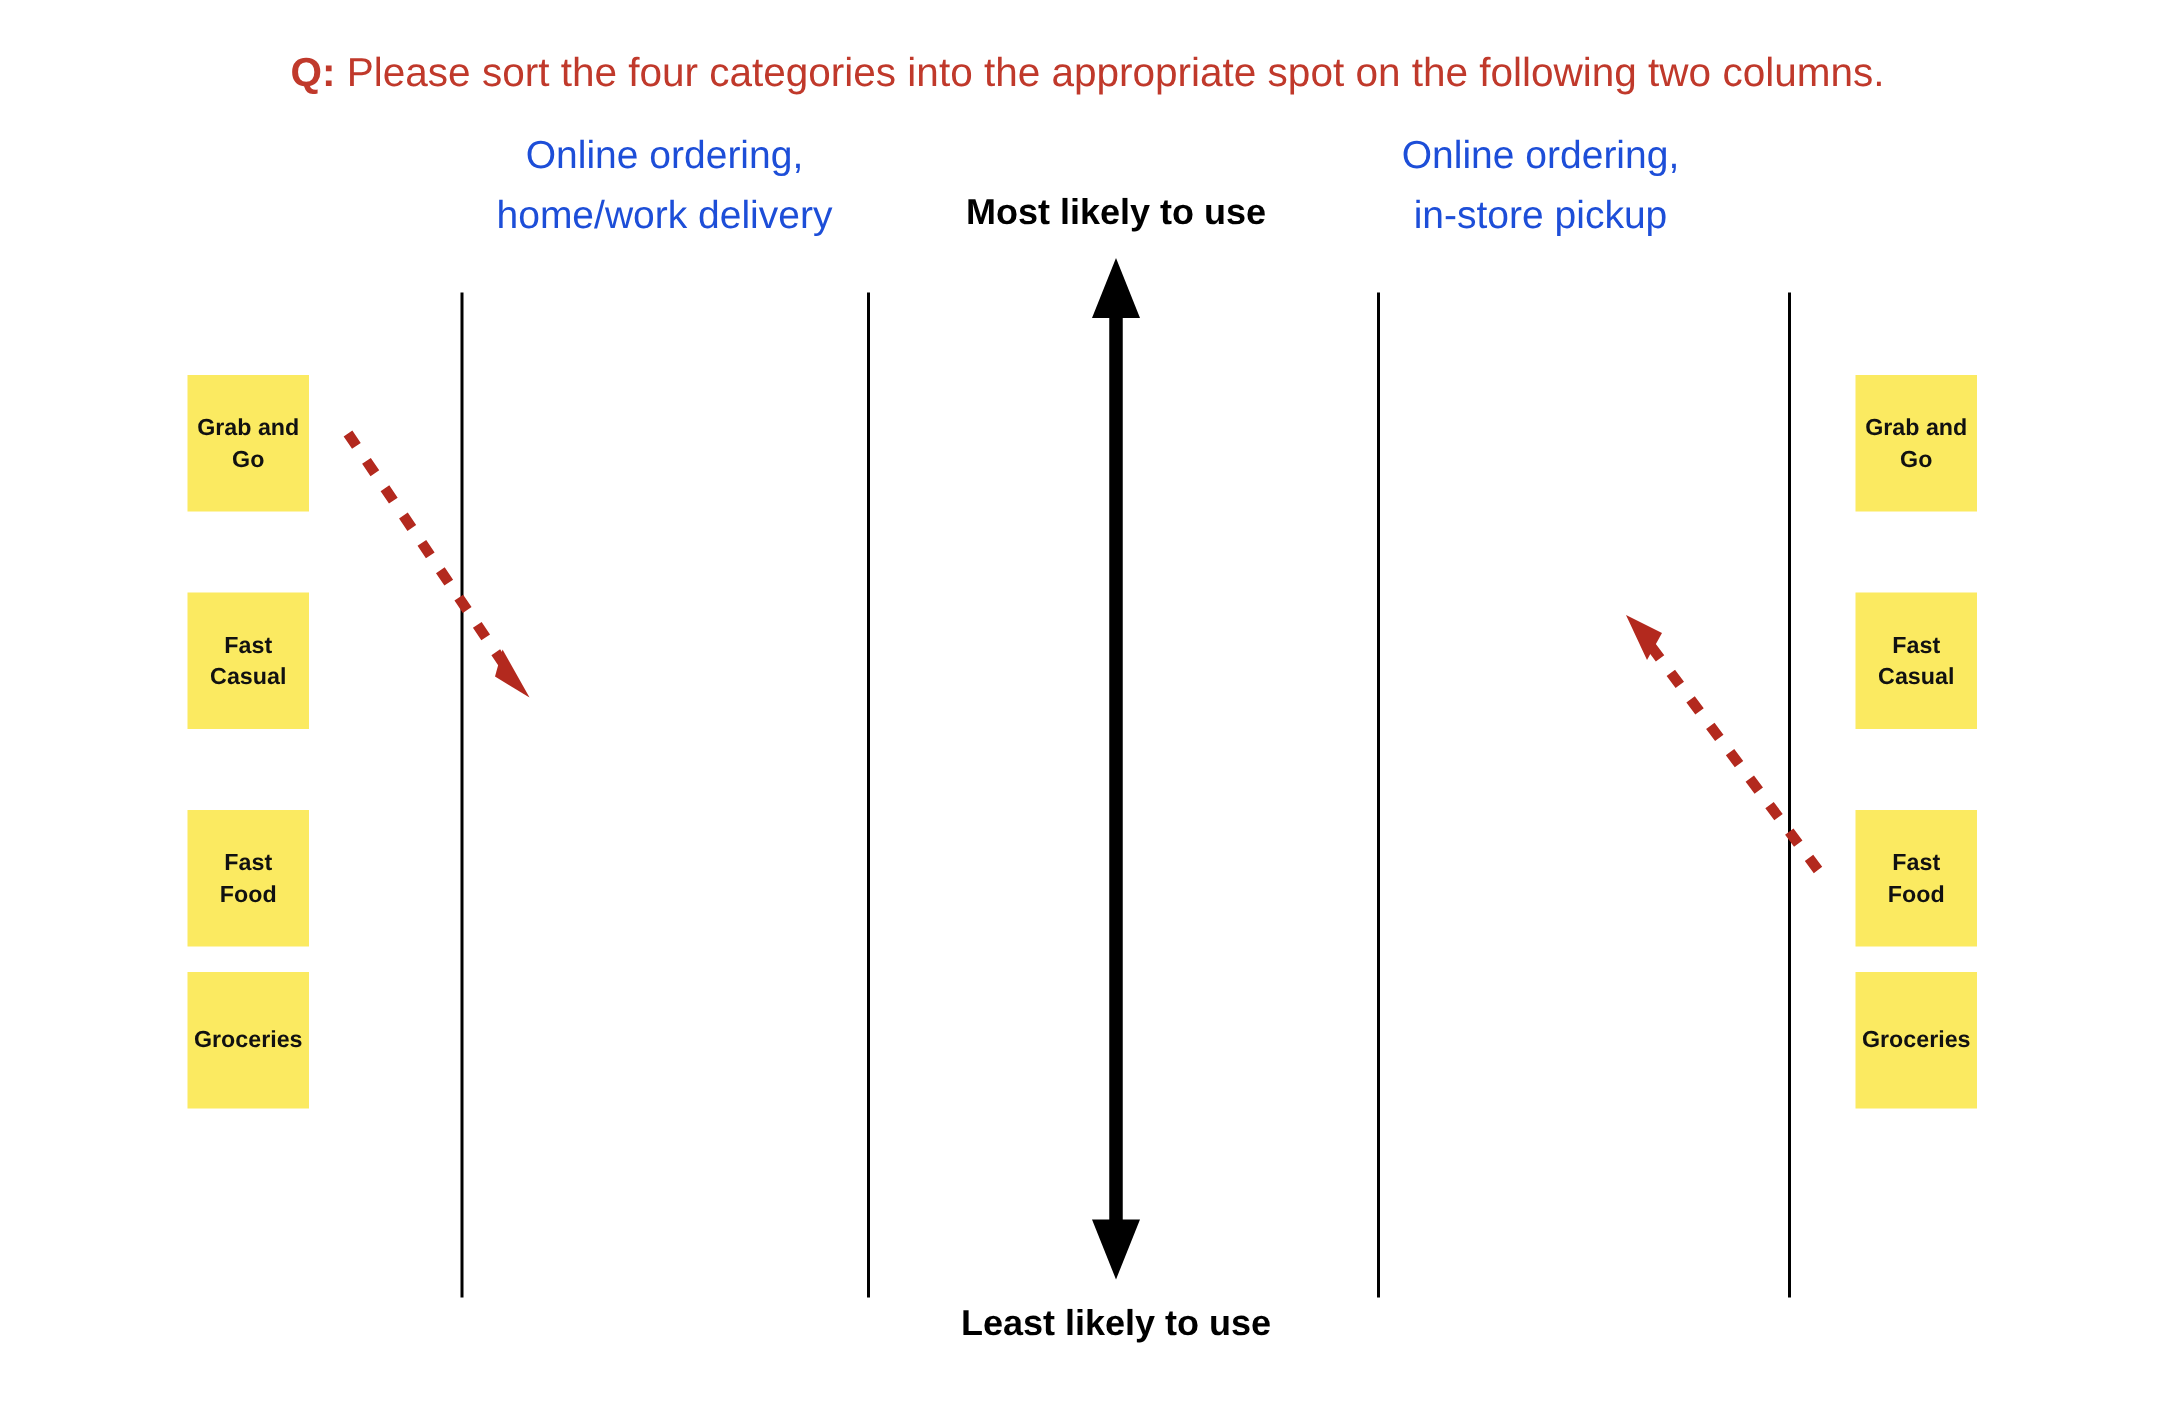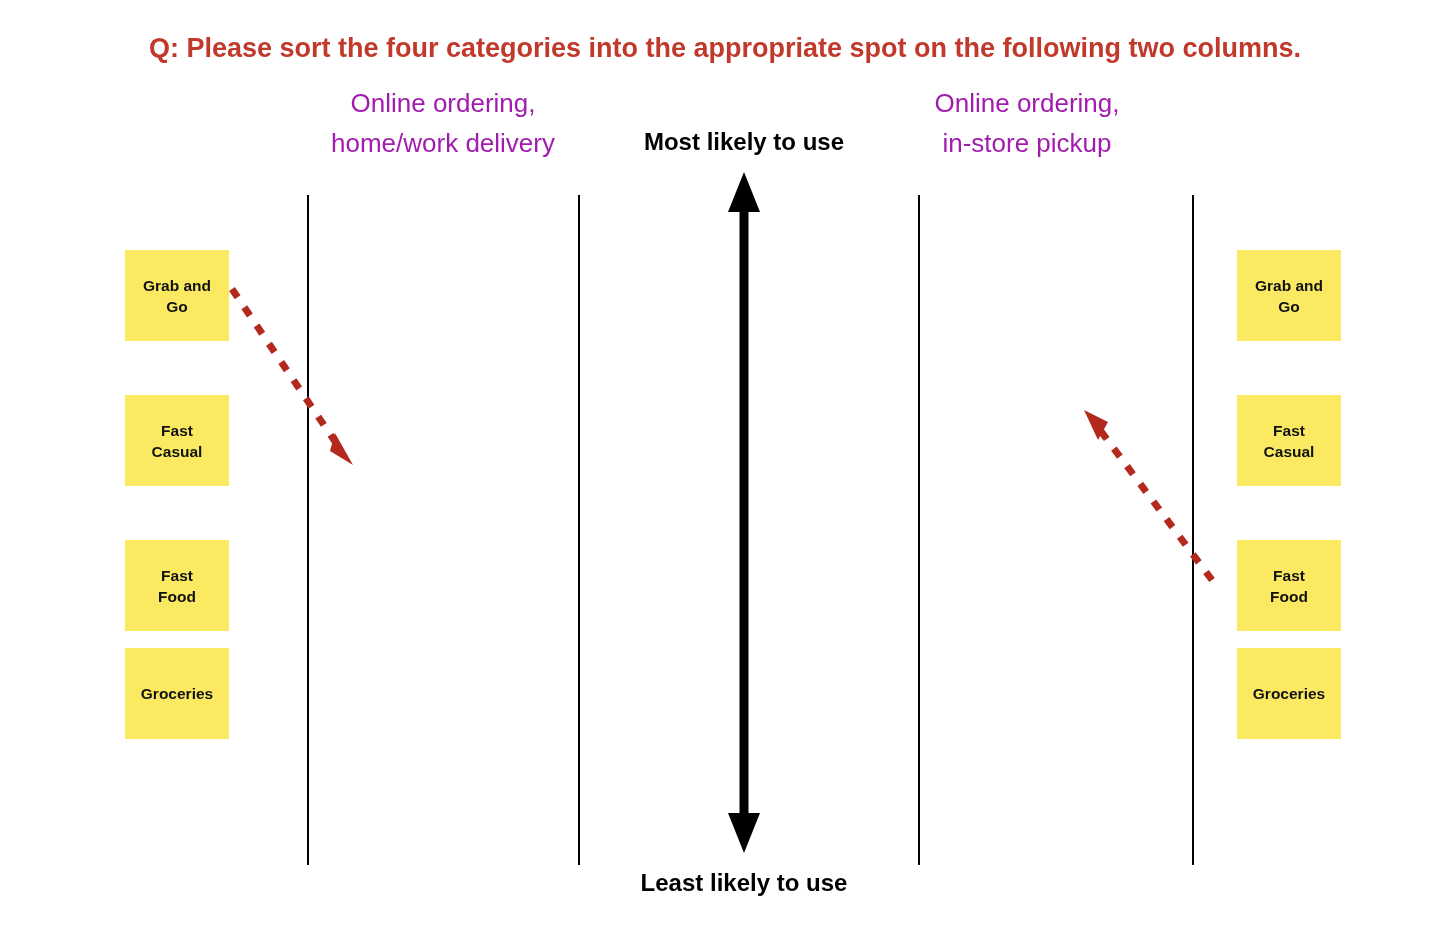--- a/index.html
+++ b/index.html
@@ -28,30 +28,30 @@
     text-align: center;
     font-size: 27px;
     line-height: 36px;
     color: #c0392b;
     letter-spacing: 0px;
   }
   #question .q-marker {
     font-weight: bold;
   }
   #question .q-text {
-    font-weight: bold;
+    font-weight: normal;
   }
 
   
   .col-heading {
     position: absolute;
     text-align: center;
     font-size: 26px;
     line-height: 40px;
-    color: #a21caf;
+    color: #1d4ed8;
     font-weight: normal;
     white-space: pre-line;
   }
   #heading-left {
     left: 243px;
     top: 83px;
     width: 400px;
   }
   #heading-right {
     left: 827px;
@@ -103,21 +103,21 @@
   #arrow-right-drag {
     left: 1070px;
     top: 400px;
     width: 160px;
     height: 195px;
   }
 
   
   .card {
     position: absolute;
-    width: 104px;
+    width: 81px;
     height: 91px;
     background: #fbea61;
     display: flex;
     align-items: center;
     justify-content: center;
     text-align: center;
     font-size: 15.5px;
     line-height: 21px;
     font-weight: bold;
     color: #111111;

